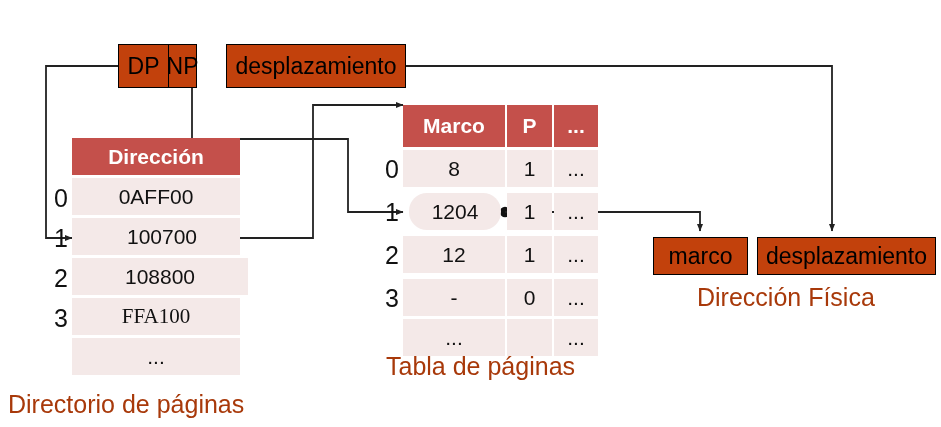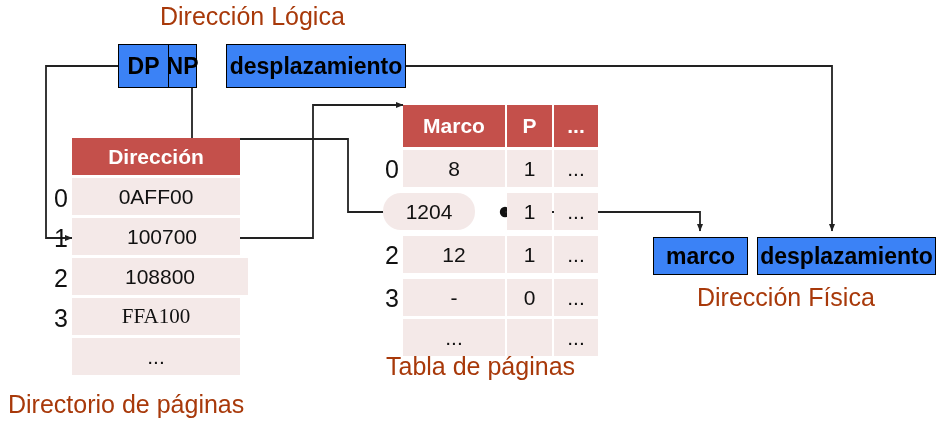--- a/index.html
+++ b/index.html
@@ -14,23 +14,23 @@
   #wires{position:absolute;left:0;top:0;width:941px;height:427px;}
 
   
   .caption{
     position:absolute;color:#A8390A;font-size:25px;line-height:29px;
     white-space:nowrap;
   }
 
   
   .fbox{
-    position:absolute;background:#3b82f6;border:1.6px solid #000;
+    position:absolute;background:#c2410c;border:1.6px solid #000;
     box-sizing:border-box;display:flex;align-items:center;justify-content:center;
-    font-size:23px;color:#000;line-height:1;white-space:nowrap;font-weight:bold;
+    font-size:23px;color:#000;line-height:1;white-space:nowrap;
   }
 
   
   .tbl{position:absolute;}
   .thead{
     position:absolute;background:#C4504B;color:#fff;font-weight:bold;
     display:flex;align-items:center;justify-content:center;
     font-size:21px;box-sizing:border-box;white-space:nowrap;
   }
   .cell{
@@ -61,21 +61,20 @@
 
     <circle cx="232" cy="238" r="5.2" fill="#111"></circle>
     <path d="M232,238 L313,238 L313,105 L403,105" fill="none" stroke="#222" stroke-width="1.8" marker-end="url(#ah)"></path>
 
     <circle cx="505" cy="212" r="5.2" fill="#111"></circle>
     <path d="M505,212 L700,212 L700,231" fill="none" stroke="#222" stroke-width="1.8" marker-end="url(#ah)"></path>
 
     <path d="M406,66 L832,66 L832,231" fill="none" stroke="#222" stroke-width="1.8" marker-end="url(#ah)"></path>
   </svg>
 
-  <div class="caption" style="left:160px;top:2px;">Dirección Lógica</div>
 
   <div class="caption" style="left:8px;top:390px;">Directorio de páginas</div>
 
   <div class="caption" style="left:386px;top:352px;">Tabla de páginas</div>
 
   <div class="caption" style="left:697px;top:283px;">Dirección Física</div>
 
   <div class="fbox" style="left:118px;top:44px;width:51px;height:44px;">DP</div>
   <div class="fbox" style="left:168px;top:44px;width:29px;height:44px;">NP</div>
   <div class="fbox" style="left:226px;top:44px;width:180px;height:44px;">desplazamiento</div>
@@ -102,21 +101,21 @@
     <div class="thead" style="left:403px;top:105px;width:102px;height:42px;">Marco</div>
     <div class="thead" style="left:507px;top:105px;width:45px;height:42px;">P</div>
     <div class="thead" style="left:554px;top:105px;width:44px;height:42px;">...</div>
 
     <div class="rowidx" style="left:375px;top:157px;width:24px;height:24px;">0</div>
     <div class="cell" style="left:403px;top:150px;width:102px;height:37px;">8</div>
     <div class="cell" style="left:507px;top:150px;width:45px;height:37px;">1</div>
     <div class="cell" style="left:554px;top:150px;width:44px;height:37px;">...</div>
 
     <div class="rowidx" style="left:375px;top:200px;width:24px;height:24px;">1</div>
-    <div class="cell" style="left:383px;top:193px;width:92px;height:37px;border-radius:18px;">1204</div>
+    <div class="cell" style="left:409px;top:193px;width:92px;height:37px;border-radius:18px;">1204</div>
     <div class="cell" style="left:507px;top:193px;width:45px;height:37px;">1</div>
     <div class="cell" style="left:554px;top:193px;width:44px;height:37px;">...</div>
 
     <div class="rowidx" style="left:375px;top:243px;width:24px;height:24px;">2</div>
     <div class="cell" style="left:403px;top:236px;width:102px;height:37px;">12</div>
     <div class="cell" style="left:507px;top:236px;width:45px;height:37px;">1</div>
     <div class="cell" style="left:554px;top:236px;width:44px;height:37px;">...</div>
 
     <div class="rowidx" style="left:375px;top:286px;width:24px;height:24px;">3</div>
     <div class="cell" style="left:403px;top:279px;width:102px;height:37px;">-</div>

